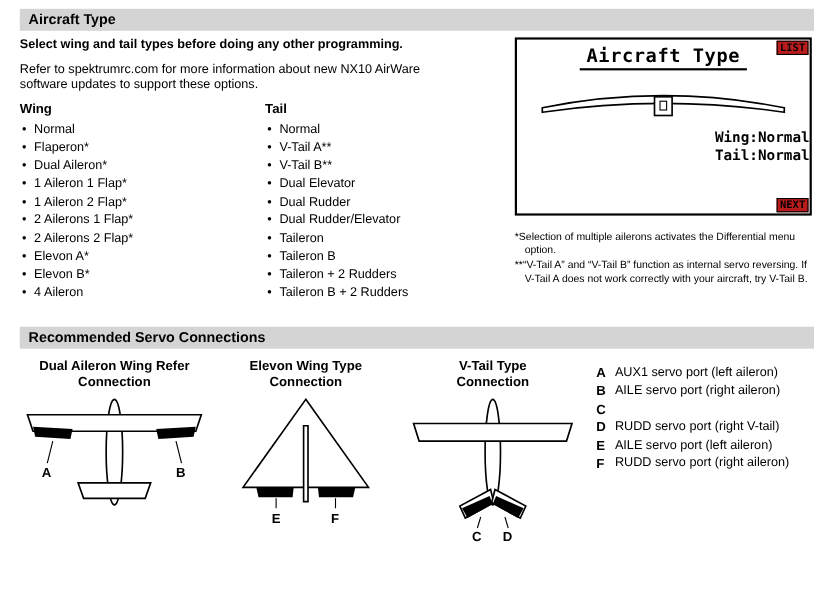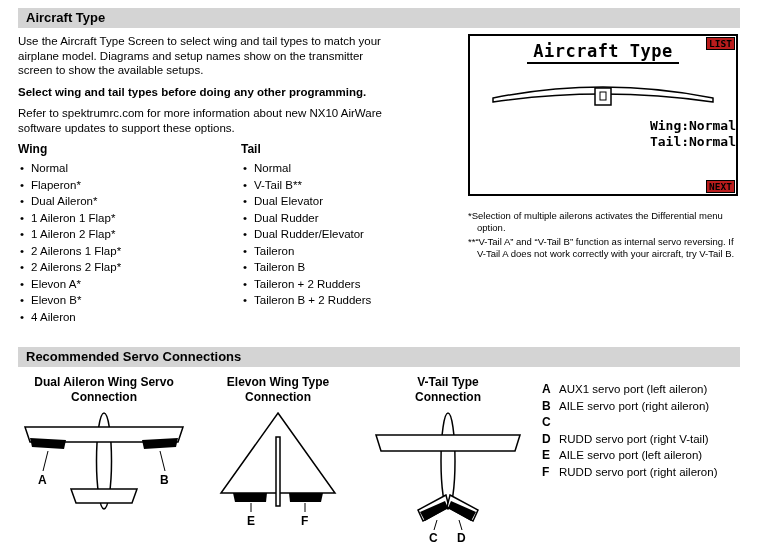--- a/index.html
+++ b/index.html
@@ -53,21 +53,20 @@
 <body>
 
 <div class="page">
 
   <div class="section-header">
     <span>Aircraft Type</span>
   </div>
 
   <div class="s1-body">
     <div class="s1-left">
-      <p class="para">Use the Aircraft Type Screen to select wing and tail types to match your airplane model. Diagrams and setup names show on the transmitter screen to show the available setups.</p>
       <p class="para bold">Select wing and tail types before doing any other programming.</p>
       <p class="para">Refer to spektrumrc.com for more information about new NX10 AirWare software updates to support these options.</p>
 
       <div class="lists">
         <div class="wing-col">
           <div class="list-header">Wing</div>
           <ul class="plist">
             <li>Normal</li>
             <li>Flaperon*</li>
             <li>Dual Aileron*</li>
@@ -77,20 +76,21 @@
             <li>2 Ailerons 2 Flap*</li>
             <li>Elevon A*</li>
             <li>Elevon B*</li>
             <li>4 Aileron</li>
           </ul>
         </div>
         <div class="tail-col">
           <div class="list-header">Tail</div>
           <ul class="plist">
             <li>Normal</li>
+            <li>V-Tail A**</li>
             <li>V-Tail B**</li>
             <li>Dual Elevator</li>
             <li>Dual Rudder</li>
             <li>Dual Rudder/Elevator</li>
             <li>Taileron</li>
             <li>Taileron B</li>
             <li>Taileron + 2 Rudders</li>
             <li>Taileron B + 2 Rudders</li>
           </ul>
         </div>
@@ -121,21 +121,21 @@
   </div>
 
   <div class="section2">
     <div class="section-header">
       <span>Recommended Servo Connections</span>
     </div>
 
     <div class="s2-body">
 
       <div class="diagram d1">
-        <div class="diagram-title">Dual Aileron Wing Servo Connection</div>
+        <div class="diagram-title">Dual Aileron Wing Refer Connection</div>
         <svg class="plane-svg" width="170" height="122" viewBox="0 0 170 122">
           <ellipse cx="85" cy="52" rx="7.5" ry="48" fill="#fff" stroke="#000" stroke-width="1.5"></ellipse>
           <path d="M52 80 L118 80 L113 94 L57 94 Z" fill="#fff" stroke="#000" stroke-width="1.5"></path>
           <path d="M6 18 L164 18 L159 33 L11 33 Z" fill="#fff" stroke="#000" stroke-width="1.5"></path>
           <polygon points="11,29 47,31 45,40 13,38" fill="#000"></polygon>
           <polygon points="123,31 159,29 157,38 125,40" fill="#000"></polygon>
           <line x1="24" y1="62" x2="29" y2="42" stroke="#000" stroke-width="1"></line>
           <line x1="146" y1="62" x2="141" y2="42" stroke="#000" stroke-width="1"></line>
           <text x="19" y="75">A</text>
           <text x="141" y="75">B</text>

